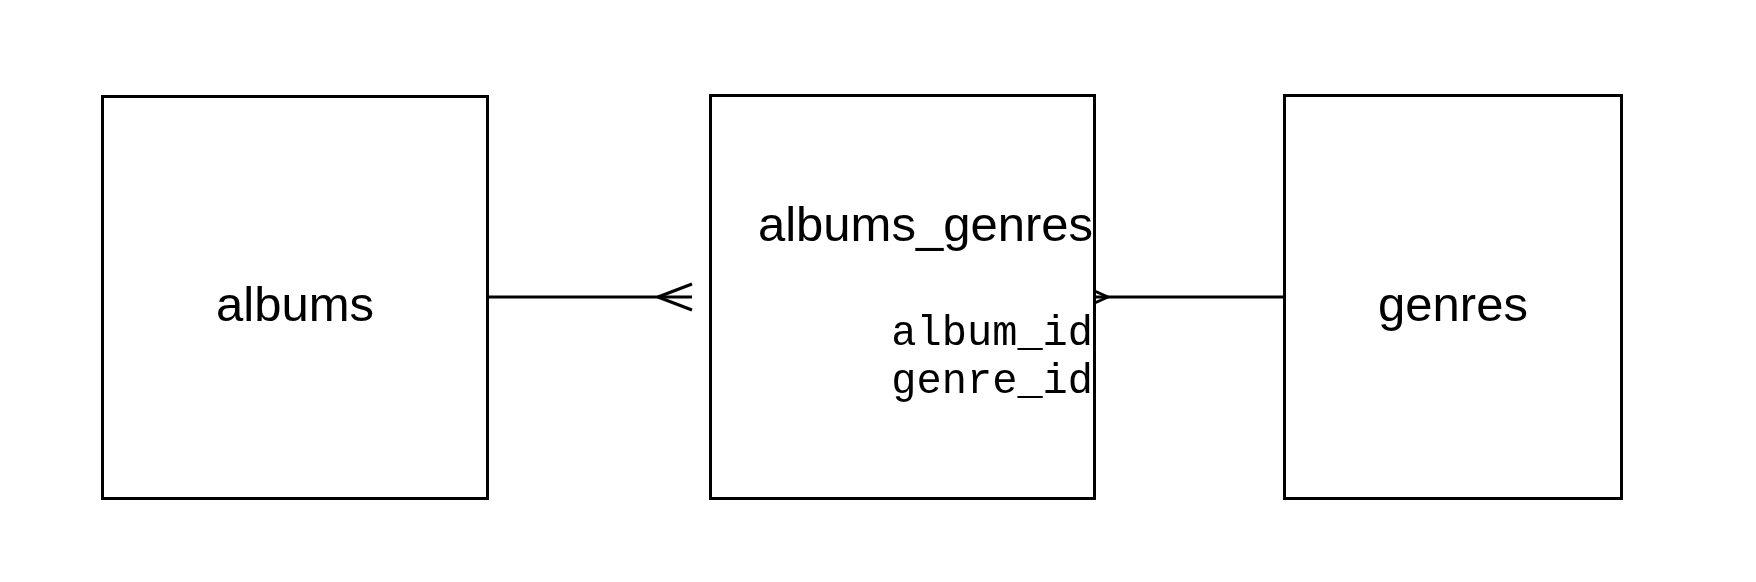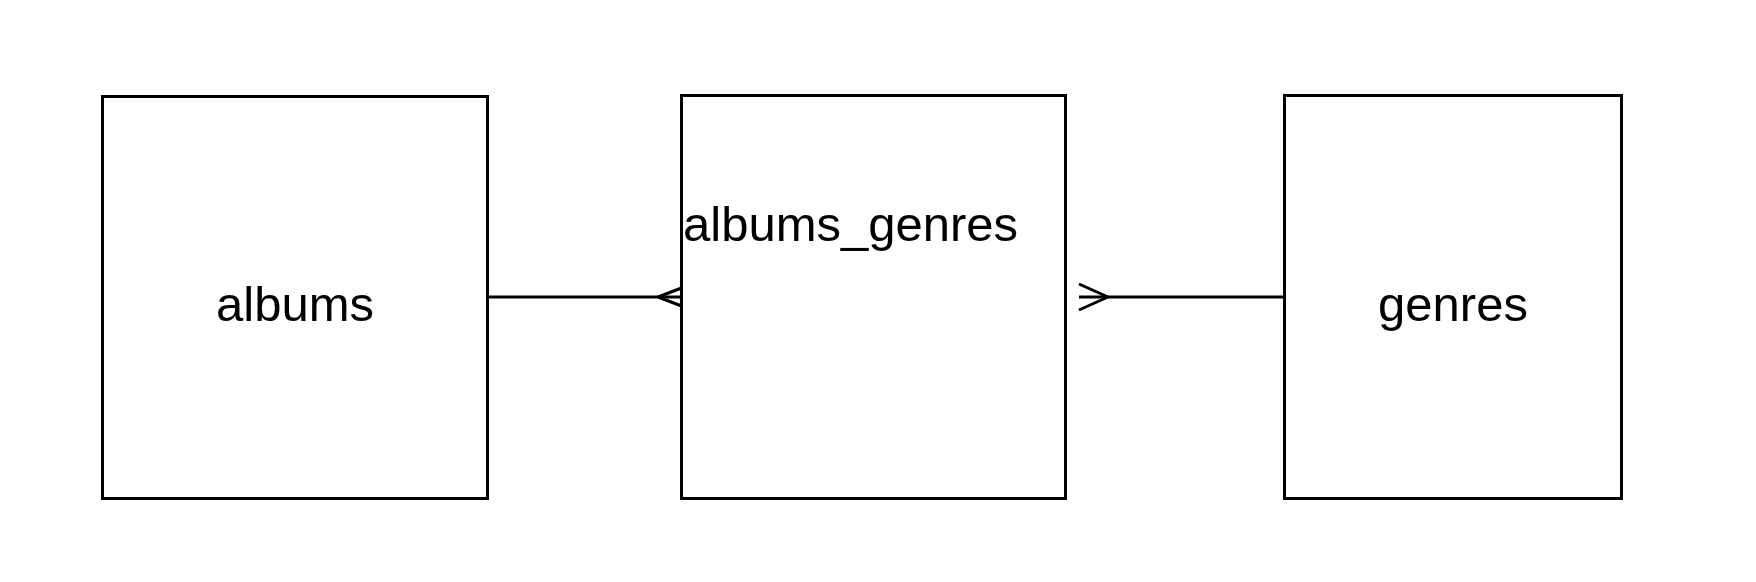--- a/index.html
+++ b/index.html
@@ -41,26 +41,26 @@
     padding-top: 14px;
   }
   .box-genres {
     left: 1283px;
     top: 94px;
     width: 340px;
     height: 406px;
     padding-top: 14px;
   }
   .box-junction {
-    left: 680px;
+    left: 709px;
     top: 94px;
     width: 387px;
     height: 406px;
     display: block;
-    text-align: left;
+    text-align: right;
     padding-top: 104px;
   }
   .entity-label {
     font-size: 49px;
     line-height: 1;
     white-space: nowrap;
     text-align: right;
   }
   .junction-title {
     font-size: 49px;
@@ -92,19 +92,23 @@
       <path d="M 1108 297 L 1079 284 M 1108 297 L 1079 310"></path>
     </g>
   </svg>
 
   <div class="entity-box box-albums">
     <span class="entity-label">albums</span>
   </div>
 
   <div class="entity-box box-junction">
     <div class="junction-title">albums_genres</div>
+    <div class="junction-fields">
+      <div class="field-row">album_id</div>
+      <div class="field-row">genre_id</div>
+    </div>
   </div>
 
   <div class="entity-box box-genres">
     <span class="entity-label">genres</span>
   </div>
 
 </div>
 
 </body></html>

